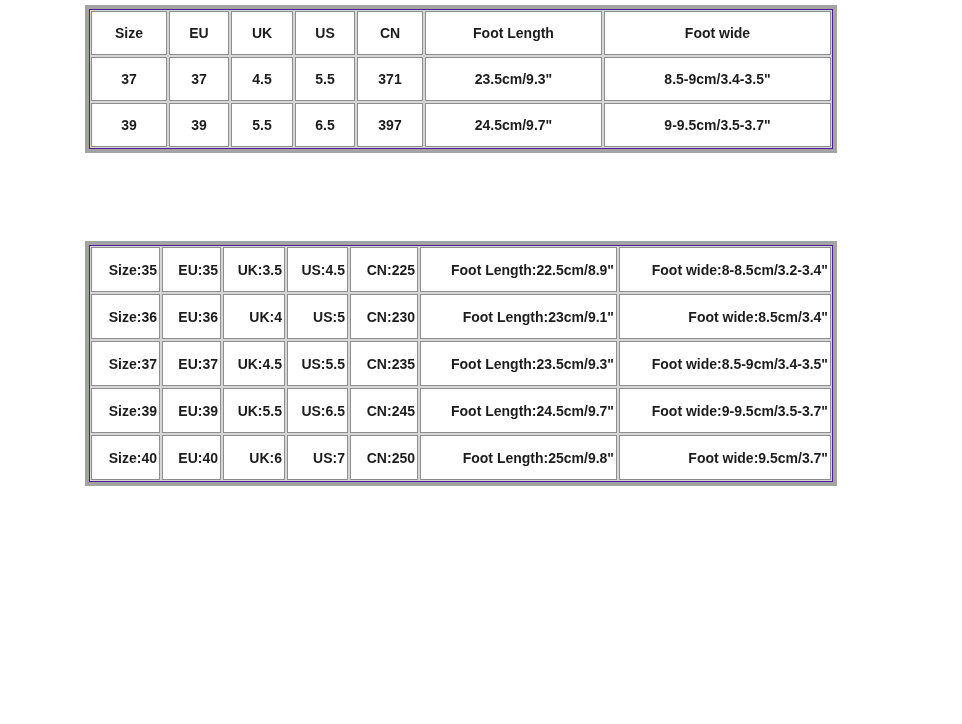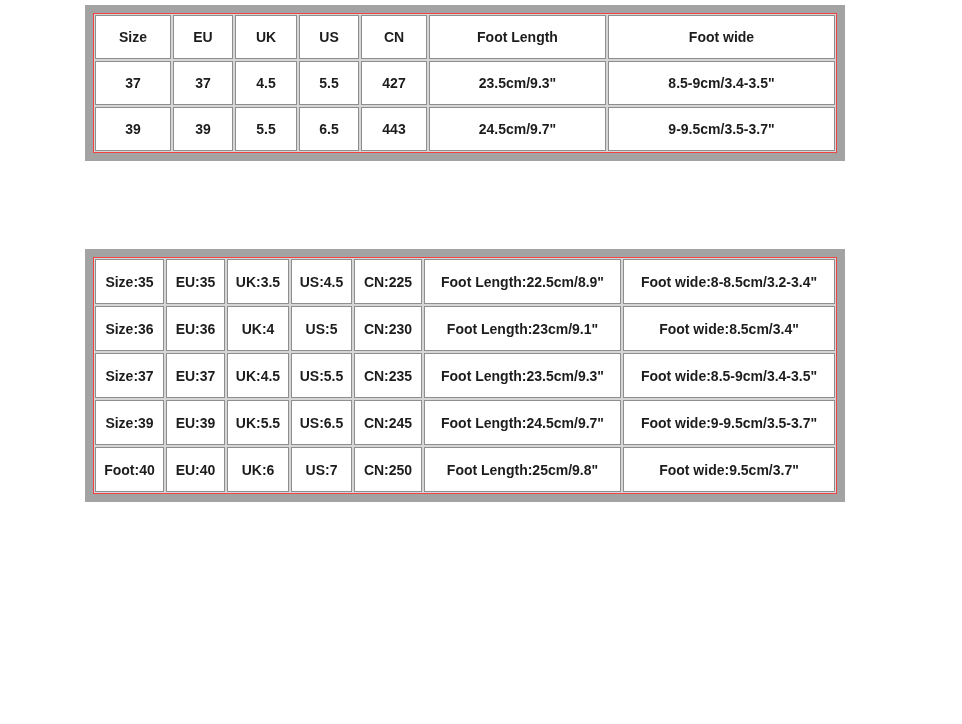--- a/index.html
+++ b/index.html
@@ -17,42 +17,43 @@
   }
   .wrap {
     padding-left: 85px;
     padding-top: 5px;
   }
   table.sizing {
     table-layout: fixed;
     width: 748px;
     border-collapse: separate;
     border-spacing: 2px;
-    border: 8px solid #a3a3a3;
-    background: #ef4444;
+    border: 4px solid #a3a3a3;
+    background: #4c1d95;
   }
   table.sizing td, table.sizing th {
     border: 1px solid #8e8e8e;
     box-shadow: 0 0 0 1px #d6d6d6;
     background: #ffffff;
     text-align: center;
     vertical-align: middle;
     font-size: 14px;
     font-weight: bold;
     color: #1c1c1c;
     height: 42px;
     padding: 0 2px;
     overflow: hidden;
     white-space: nowrap;
   }
   #table-labeled {
     margin-top: 88px;
   }
   #table-labeled td {
     height: 43px;
+    text-align: right;
   }
 </style>
 </head>
 <body>
 
 <div class="page">
   <div class="wrap">
 
     <table class="sizing" id="table-header">
       <colgroup>
@@ -74,30 +75,30 @@
             <th>Foot Length</th>
             <th>Foot wide</th>
           </tr>
         </thead>
         <tbody>
           <tr>
             <td>37</td>
             <td>37</td>
             <td>4.5</td>
             <td>5.5</td>
-            <td>427</td>
+            <td>371</td>
             <td>23.5cm/9.3"</td>
             <td>8.5-9cm/3.4-3.5"</td>
           </tr>
           <tr>
             <td>39</td>
             <td>39</td>
             <td>5.5</td>
             <td>6.5</td>
-            <td>443</td>
+            <td>397</td>
             <td>24.5cm/9.7"</td>
             <td>9-9.5cm/3.5-3.7"</td>
           </tr>
         </tbody>
       </table>
 
     <table class="sizing" id="table-labeled">
       <colgroup>
         <col style="width:69px">
           <col style="width:59px">
@@ -138,21 +139,21 @@
           <tr>
             <td>Size:39</td>
             <td>EU:39</td>
             <td>UK:5.5</td>
             <td>US:6.5</td>
             <td>CN:245</td>
             <td>Foot Length:24.5cm/9.7"</td>
             <td>Foot wide:9-9.5cm/3.5-3.7"</td>
           </tr>
           <tr>
-            <td>Foot:40</td>
+            <td>Size:40</td>
             <td>EU:40</td>
             <td>UK:6</td>
             <td>US:7</td>
             <td>CN:250</td>
             <td>Foot Length:25cm/9.8"</td>
             <td>Foot wide:9.5cm/3.7"</td>
           </tr>
         </tbody>
       </table>
 

